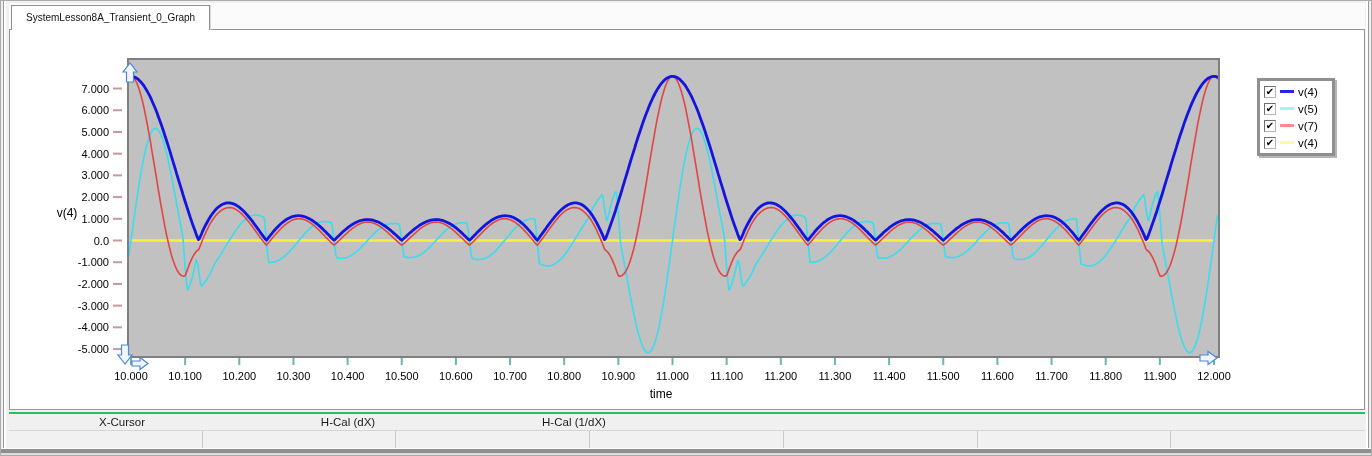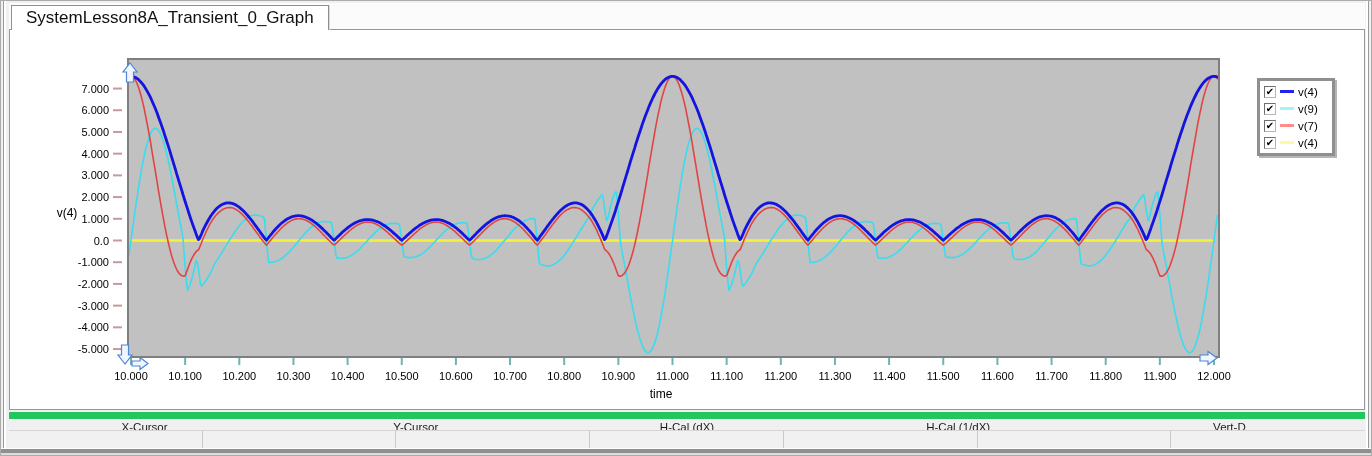--- a/index.html
+++ b/index.html
@@ -13,21 +13,21 @@
   }
   .left-bevel{position:absolute;left:2px;top:0;width:1px;height:456px;background:#9A9A9A;}
   .left-bevel2{position:absolute;left:3px;top:0;width:2px;height:456px;background:#FFFFFF;}
   .right-bevel{position:absolute;right:2px;top:0;width:1px;height:456px;background:#9A9A9A;}
   .right-bevel2{position:absolute;right:3px;top:0;width:2px;height:456px;background:#FFFFFF;}
 
   .tabstrip{position:absolute;left:8px;top:2px;width:1356px;height:26px;background:#FBFBFB;}
   .tab{
     position:absolute;left:10px;top:4px;height:25px;
     background:#FFFFFF;border:1px solid #8F8F8F;border-bottom:none;
-    padding:0 14px;line-height:23px;font-size:17px;color:#111;
+    padding:0 14px;line-height:23px;font-size:10px;color:#111;
     box-shadow:1px 0 0 #D8D8D8;
     z-index:4;
   }
   .panel{
     position:absolute;left:8px;top:28px;width:1356px;height:381px;
     background:#FFFFFF;border:1px solid #979797;z-index:1;
   }
   svg.plot{position:absolute;left:0;top:0;z-index:2;}
 
   .legend{
@@ -41,22 +41,22 @@
     width:12px;height:12px;background:#fff;
     border:1px solid;border-color:#6F6F6F #B5B5B5 #B5B5B5 #6F6F6F;
     font-size:10px;line-height:10px;text-align:center;color:#000;
     flex:0 0 auto;cursor:default;
   }
   .swatch{width:14px;height:3px;flex:0 0 auto;}
   .legend-label{font-size:11.5px;color:#000;}
 
   .toolbar-labels{
     position:absolute;left:8px;top:411px;width:1356px;height:18px;
-    display:grid;grid-template-columns:repeat(5,1fr);
-    background:#F0F0F0;border-top:7px solid #22c55e;z-index:2;
+    display:grid;grid-template-columns:repeat(6,1fr);
+    background:#F0F0F0;border-top:2px solid #22c55e;z-index:2;
   }
   .toolbar-labels div{
     font-size:11.5px;color:#1A1A1A;text-align:center;line-height:17px;
   }
   .toolbar-cells{
     position:absolute;left:8px;top:429px;width:1356px;height:18px;
     display:grid;grid-template-columns:repeat(7,1fr);
     background:#EFEFEF;border-top:1px solid #D5D5D5;z-index:2;
   }
   .toolbar-cells div{border-right:1px solid #C9C9C9;background:#F1F1F1;}
@@ -181,40 +181,38 @@
 
   <div class="legend" id="legend">
       <div class="legend-row">
         <div class="cb">✔</div>
         <div class="swatch" style="background: rgb(35, 35, 236);"></div>
         <span class="legend-label">v(4)</span>
       </div>
       <div class="legend-row">
         <div class="cb">✔</div>
         <div class="swatch" style="background: rgb(158, 244, 255);"></div>
-        <span class="legend-label">v(9)</span>
+        <span class="legend-label">v(5)</span>
       </div>
       <div class="legend-row">
         <div class="cb">✔</div>
         <div class="swatch" style="background: rgb(255, 140, 140);"></div>
         <span class="legend-label">v(7)</span>
       </div>
       <div class="legend-row">
         <div class="cb">✔</div>
         <div class="swatch" style="background: rgb(255, 249, 160);"></div>
         <span class="legend-label">v(4)</span>
       </div>
     </div>
 
   <div class="toolbar-labels" id="toolbar-labels">
       <div>X-Cursor</div>
-      <div>Y-Cursor</div>
       <div>H-Cal (dX)</div>
       <div>H-Cal (1/dX)</div>
-      <div>Vert-D</div>
     </div>
   <div class="toolbar-cells" id="toolbar-cells">
       <div></div>
       <div></div>
       <div></div>
       <div></div>
       <div></div>
       <div></div>
       <div></div>
     </div>

